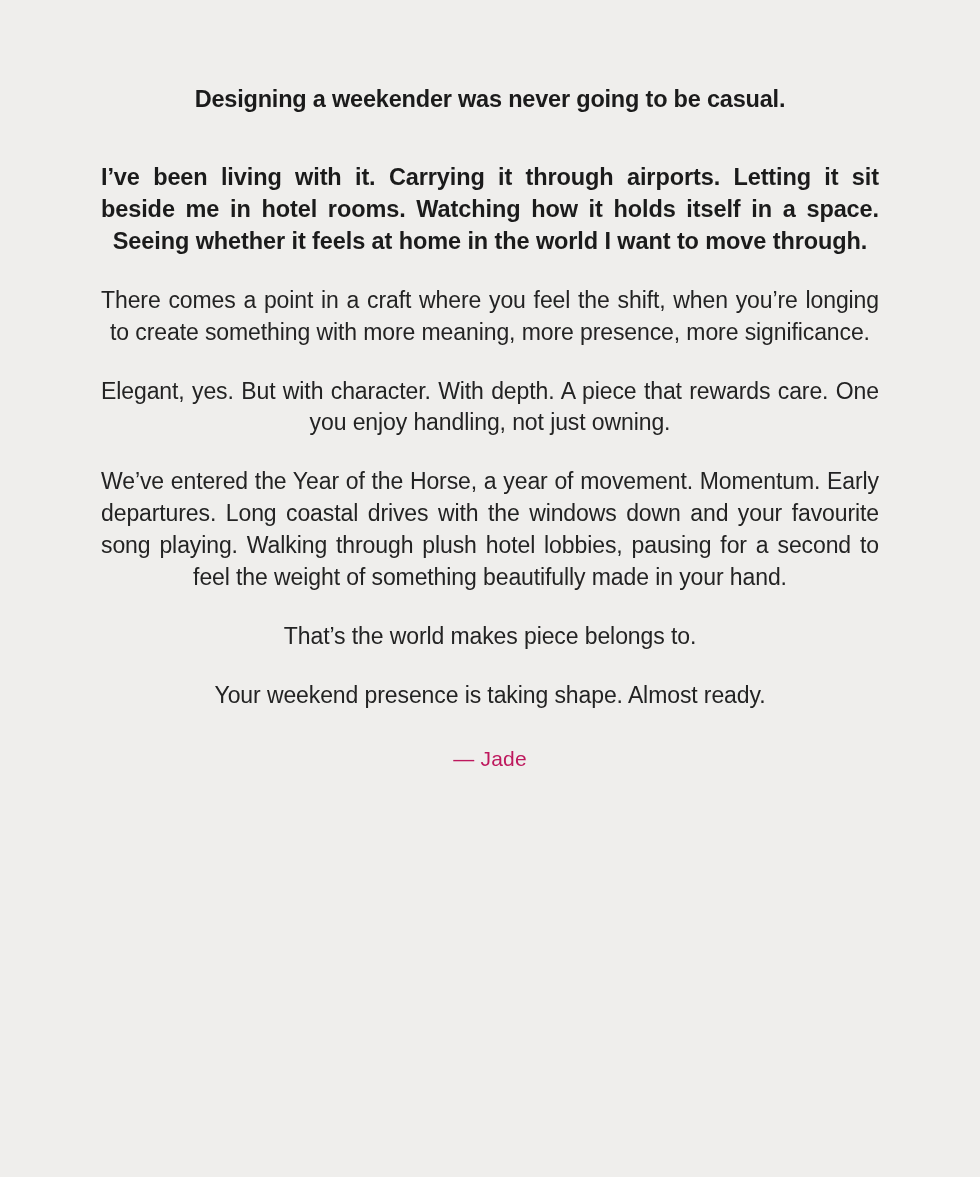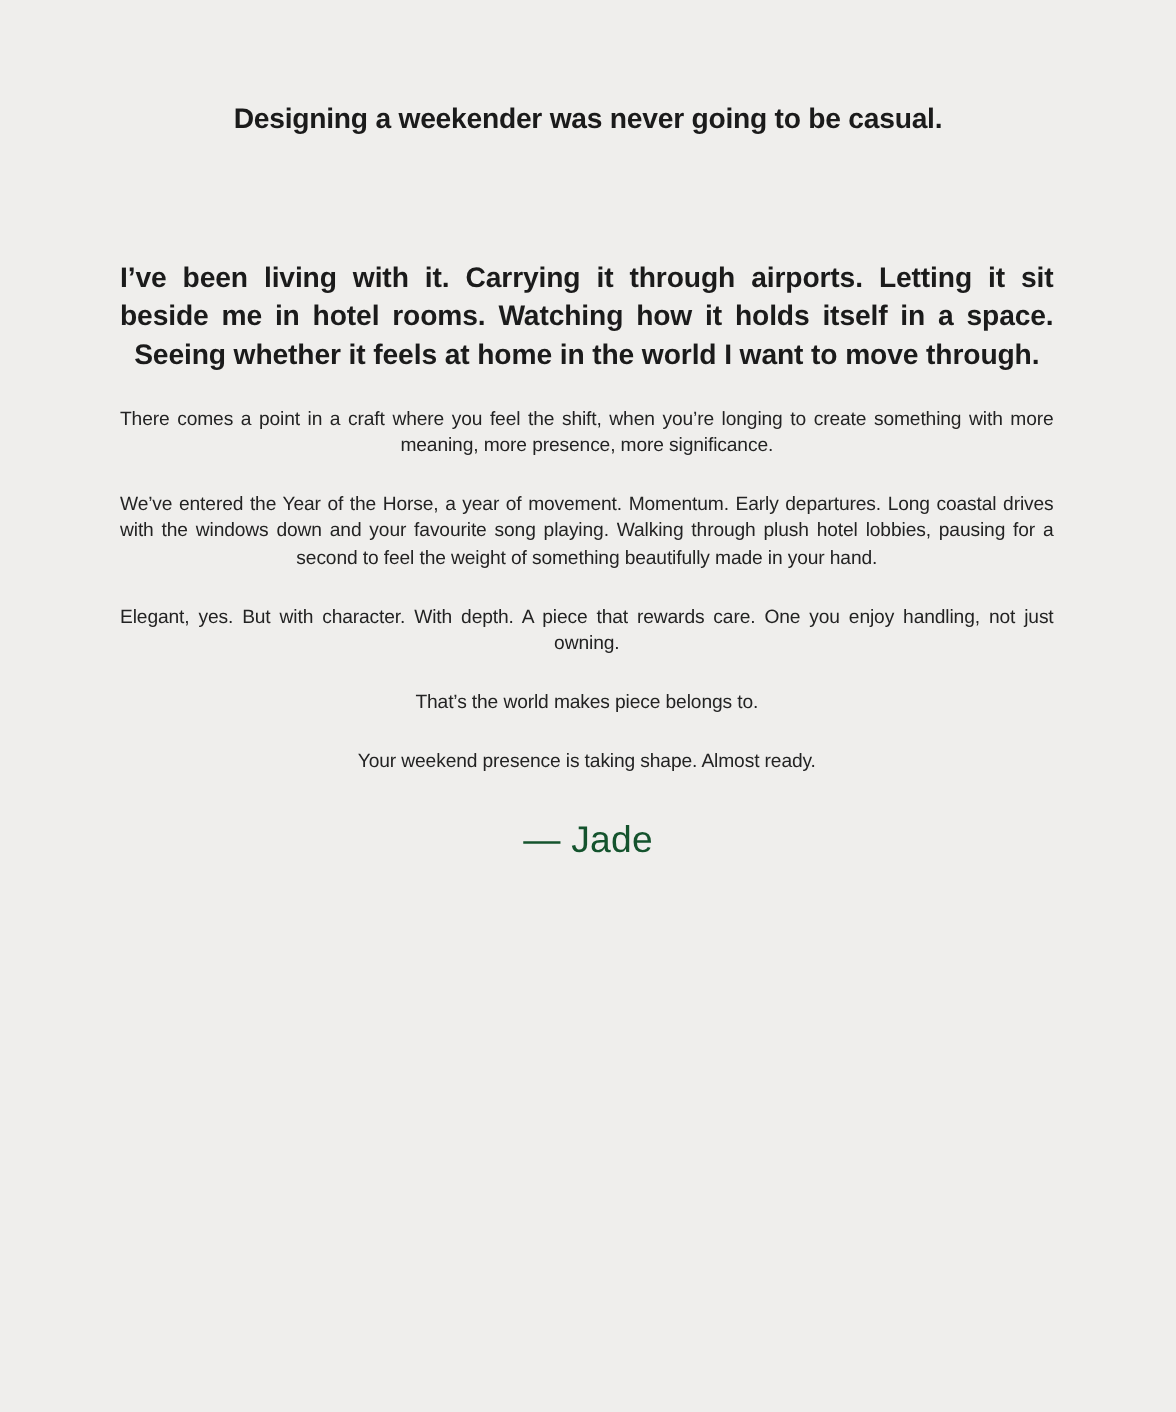--- a/index.html
+++ b/index.html
@@ -14,79 +14,80 @@
     color: #1b1b1b;
     overflow: hidden;
   }
   .page {
     width: 980px;
     height: 844px;
     box-sizing: border-box;
     padding: 62px 100px 0 100px;
     display: flex;
     flex-direction: column;
+    align-items: center;
   }
   .headline {
     font-size: 23.5px;
     font-weight: bold;
     letter-spacing: -0.2px;
     text-align: center;
     line-height: 1.35;
     margin: 22px 0 0 0;
     max-width: 780px;
   }
   .lede {
     font-size: 23.5px;
     font-weight: bold;
     letter-spacing: -0.1px;
     text-align: justify;
     text-align-last: center;
     line-height: 1.36;
-    margin: 100px 0 0 0;
+    margin: 46px 0 0 0;
     width: 778px;
   }
   .para {
-    font-size: 16px;
+    font-size: 23px;
     font-weight: 400;
     letter-spacing: -0.1px;
     text-align: justify;
     text-align-last: center;
     line-height: 1.39;
     margin: 27px 0 0 0;
     width: 778px;
     color: #232323;
   }
   .para.center {
     text-align: center;
     text-align-last: center;
   }
   .signature {
-    font-size: 31px;
+    font-size: 21px;
     font-weight: 400;
     letter-spacing: 0.2px;
     text-align: center;
     margin: 35px 0 0 0;
-    color: #14532d;
+    color: #be185d;
   }
 </style>
 </head>
 <body>
 
 <div class="page">
 
   <h1 class="headline">Designing a weekender was never going to be casual.</h1>
 
   <p class="lede">I’ve been living with it. Carrying it through airports. Letting it sit beside me in hotel rooms. Watching how it holds itself in a space. Seeing whether it feels at home in the world I want to move through.</p>
 
   <p class="para">There comes a point in a craft where you feel the shift, when you’re longing to create something with more meaning, more presence, more significance.</p>
 
 
+  <p class="para">Elegant, yes. But with character. With depth. A piece that rewards care. One you enjoy handling, not just owning.</p>
+
   <p class="para">We’ve entered the Year of the Horse, a year of movement. Momentum. Early departures. Long coastal drives with the windows down and your favourite song playing. Walking through plush hotel lobbies, pausing for a second to feel the weight of something beautifully made in your hand.</p>
-
-  <p class="para">Elegant, yes. But with character. With depth. A piece that rewards care. One you enjoy handling, not just owning.</p>
 
   <p class="para center">That’s the world makes piece belongs to.</p>
 
   <p class="para center">Your weekend presence is taking shape. Almost ready.</p>
 
   <p class="signature">— Jade</p>
 
 </div>
 
 </body></html>

